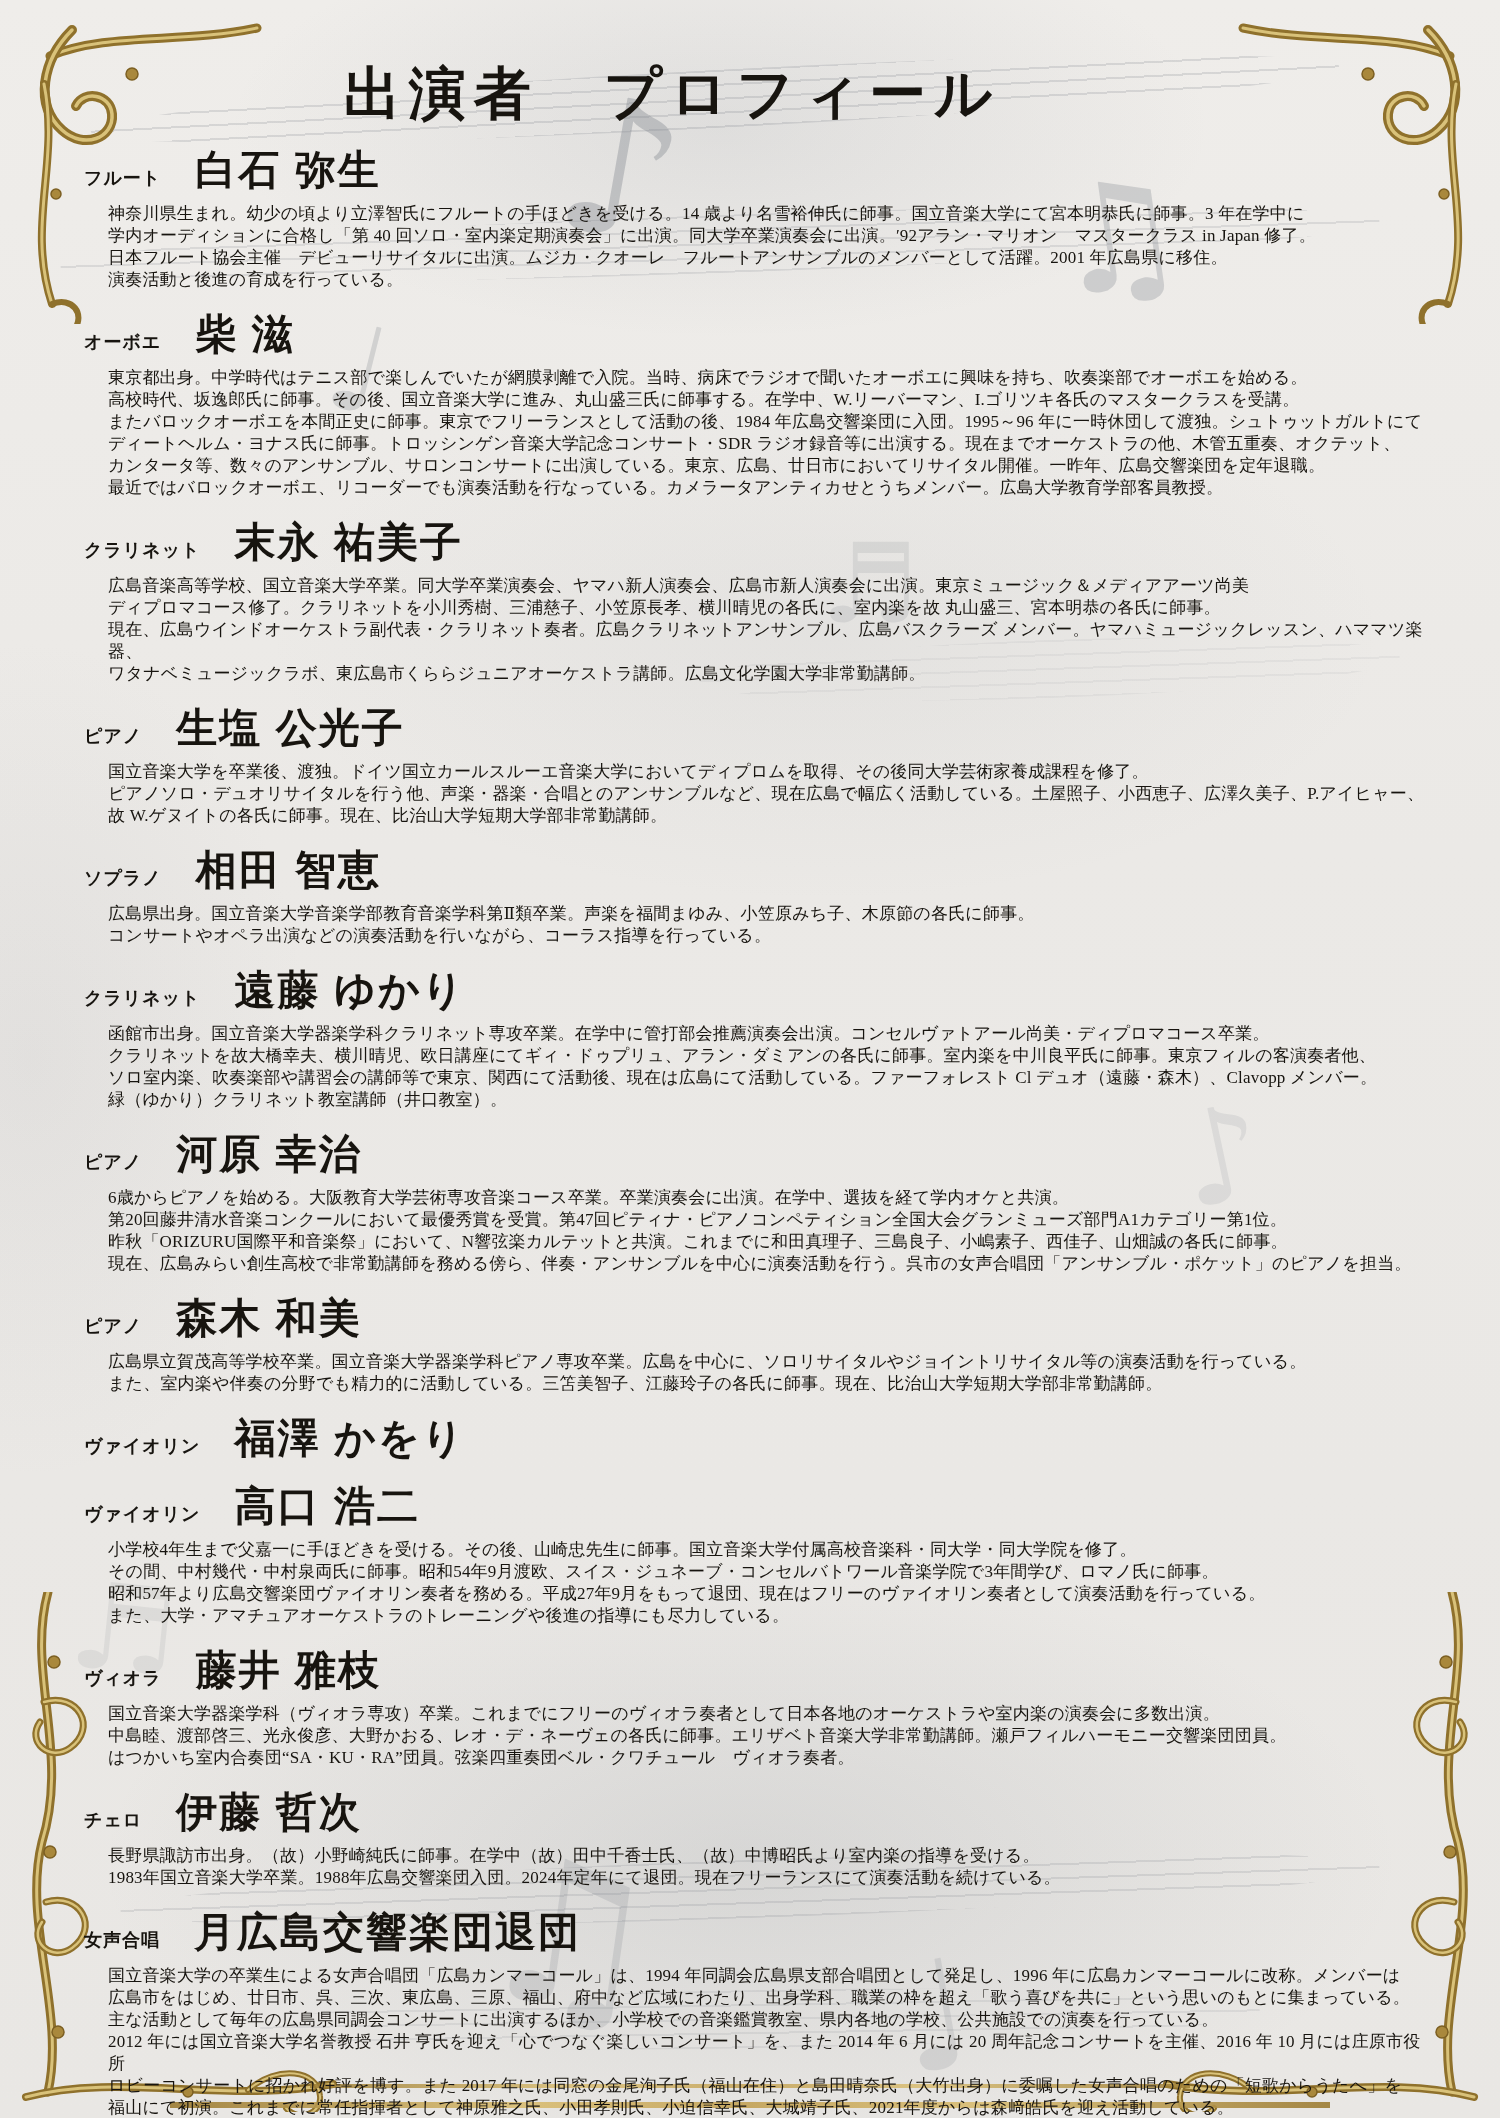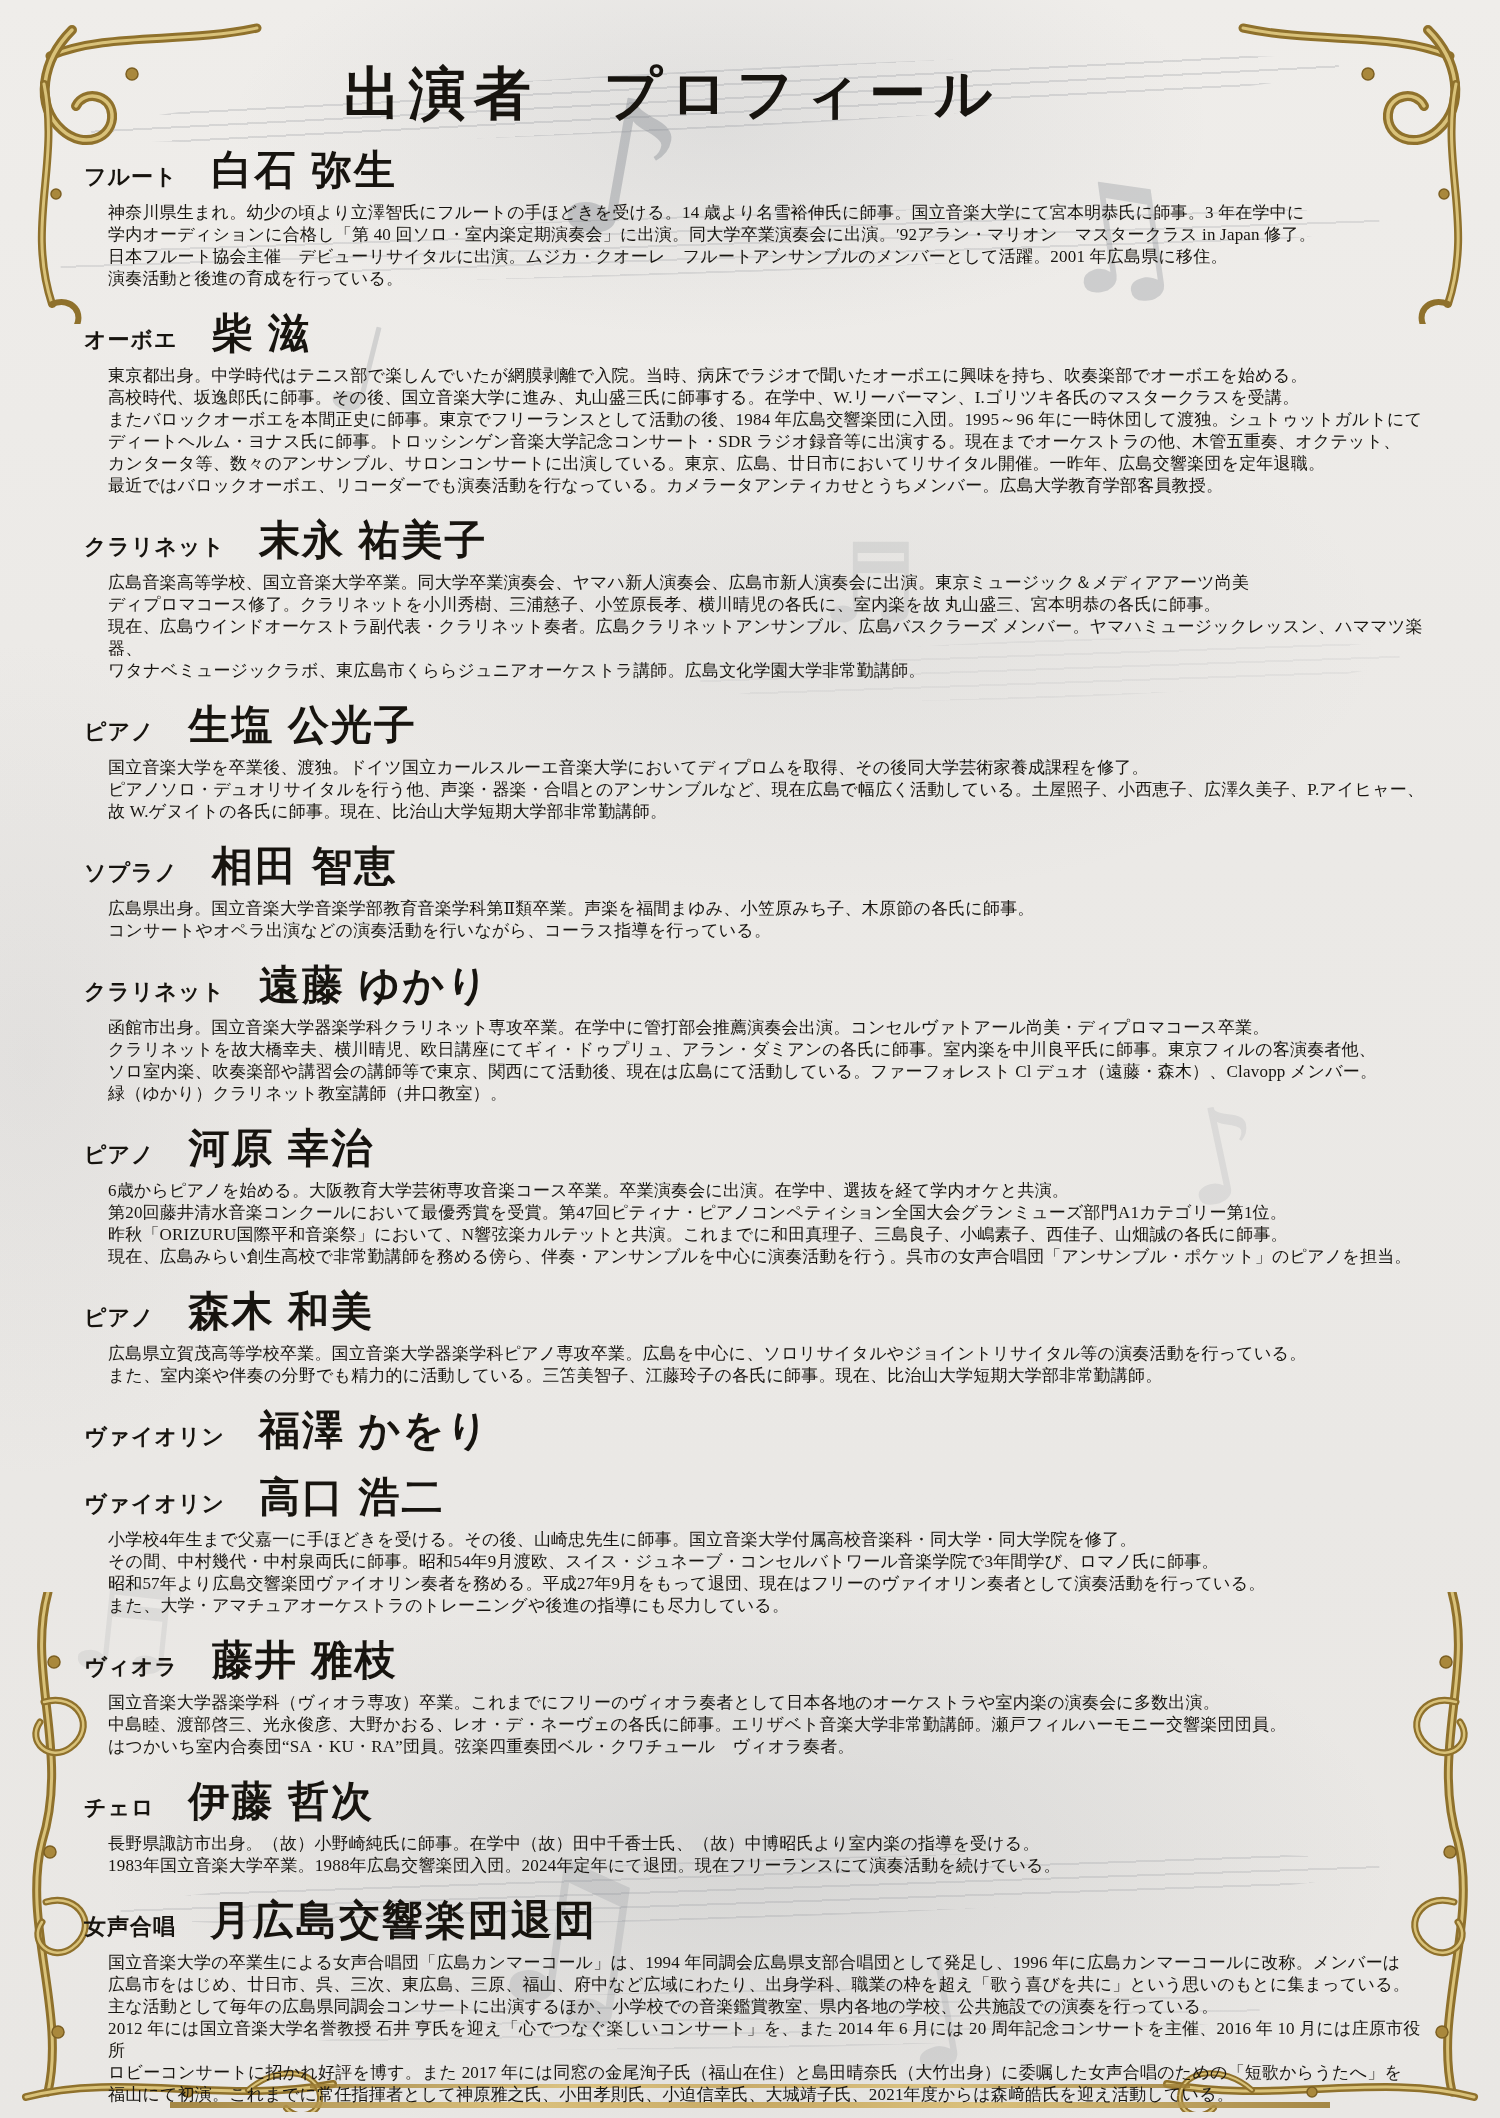--- a/index.html
+++ b/index.html
@@ -19,21 +19,21 @@
     margin:0 0 20px 0;text-align:center;transform:translateX(-85px);
     font-size:57px;font-weight:bold;letter-spacing:8px;
     font-family:Liberation Mono, monospace;
   }
   section.profile{margin:0 0 26px 0;}
   .phead{
     display:flex;align-items:baseline;margin:0 0 8px 0;
     font-family:"Liberation Sans","DejaVu Sans",sans-serif;font-weight:bold;
     line-height:34px;
   }
-  .prole{font-size:22px;margin-right:34px;letter-spacing:1px;}
+  .prole{font-size:18px;margin-right:34px;letter-spacing:1px;}
   .pname{font-size:41px;letter-spacing:2px;}
   .bio{
     margin:0;padding-left:24px;font-size:17px;line-height:22px;
     letter-spacing:.2px;
   }
   
   .wm{position:absolute;z-index:1;pointer-events:none;}
   .stave{
     height:58px;
     background:repeating-linear-gradient(to bottom, rgba(110,115,125,.55) 0 2px, transparent 2px 14px);

